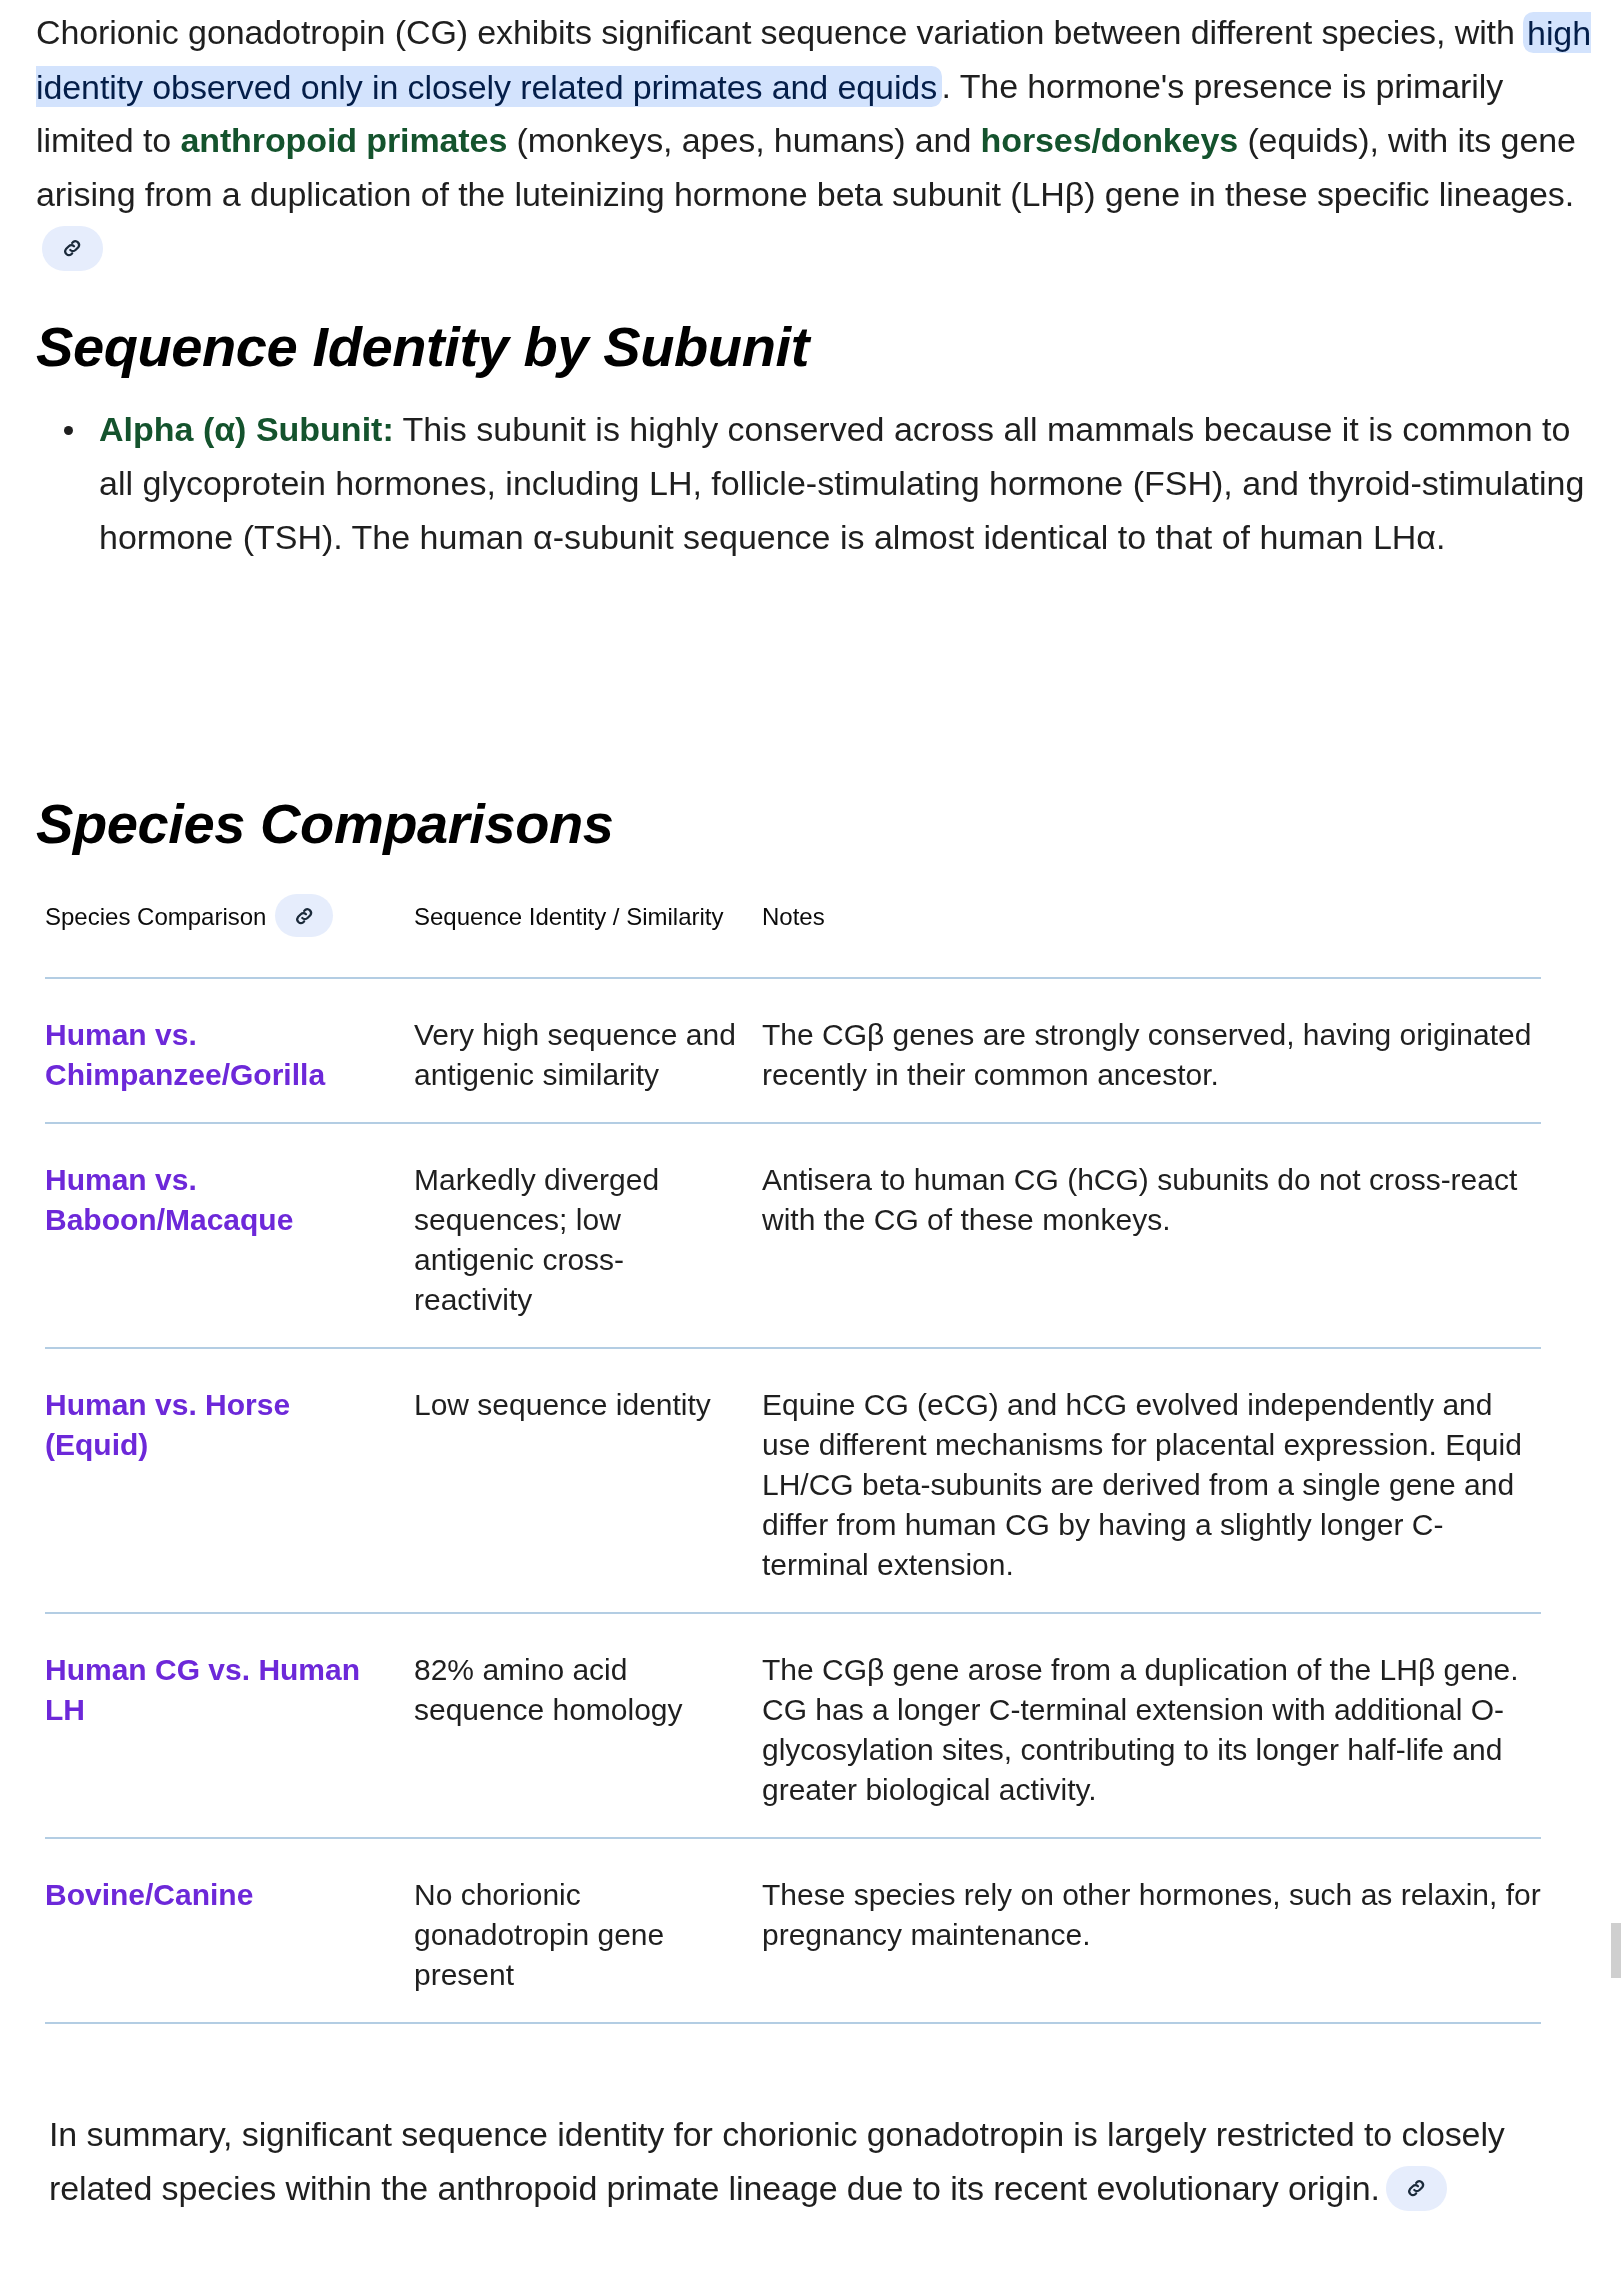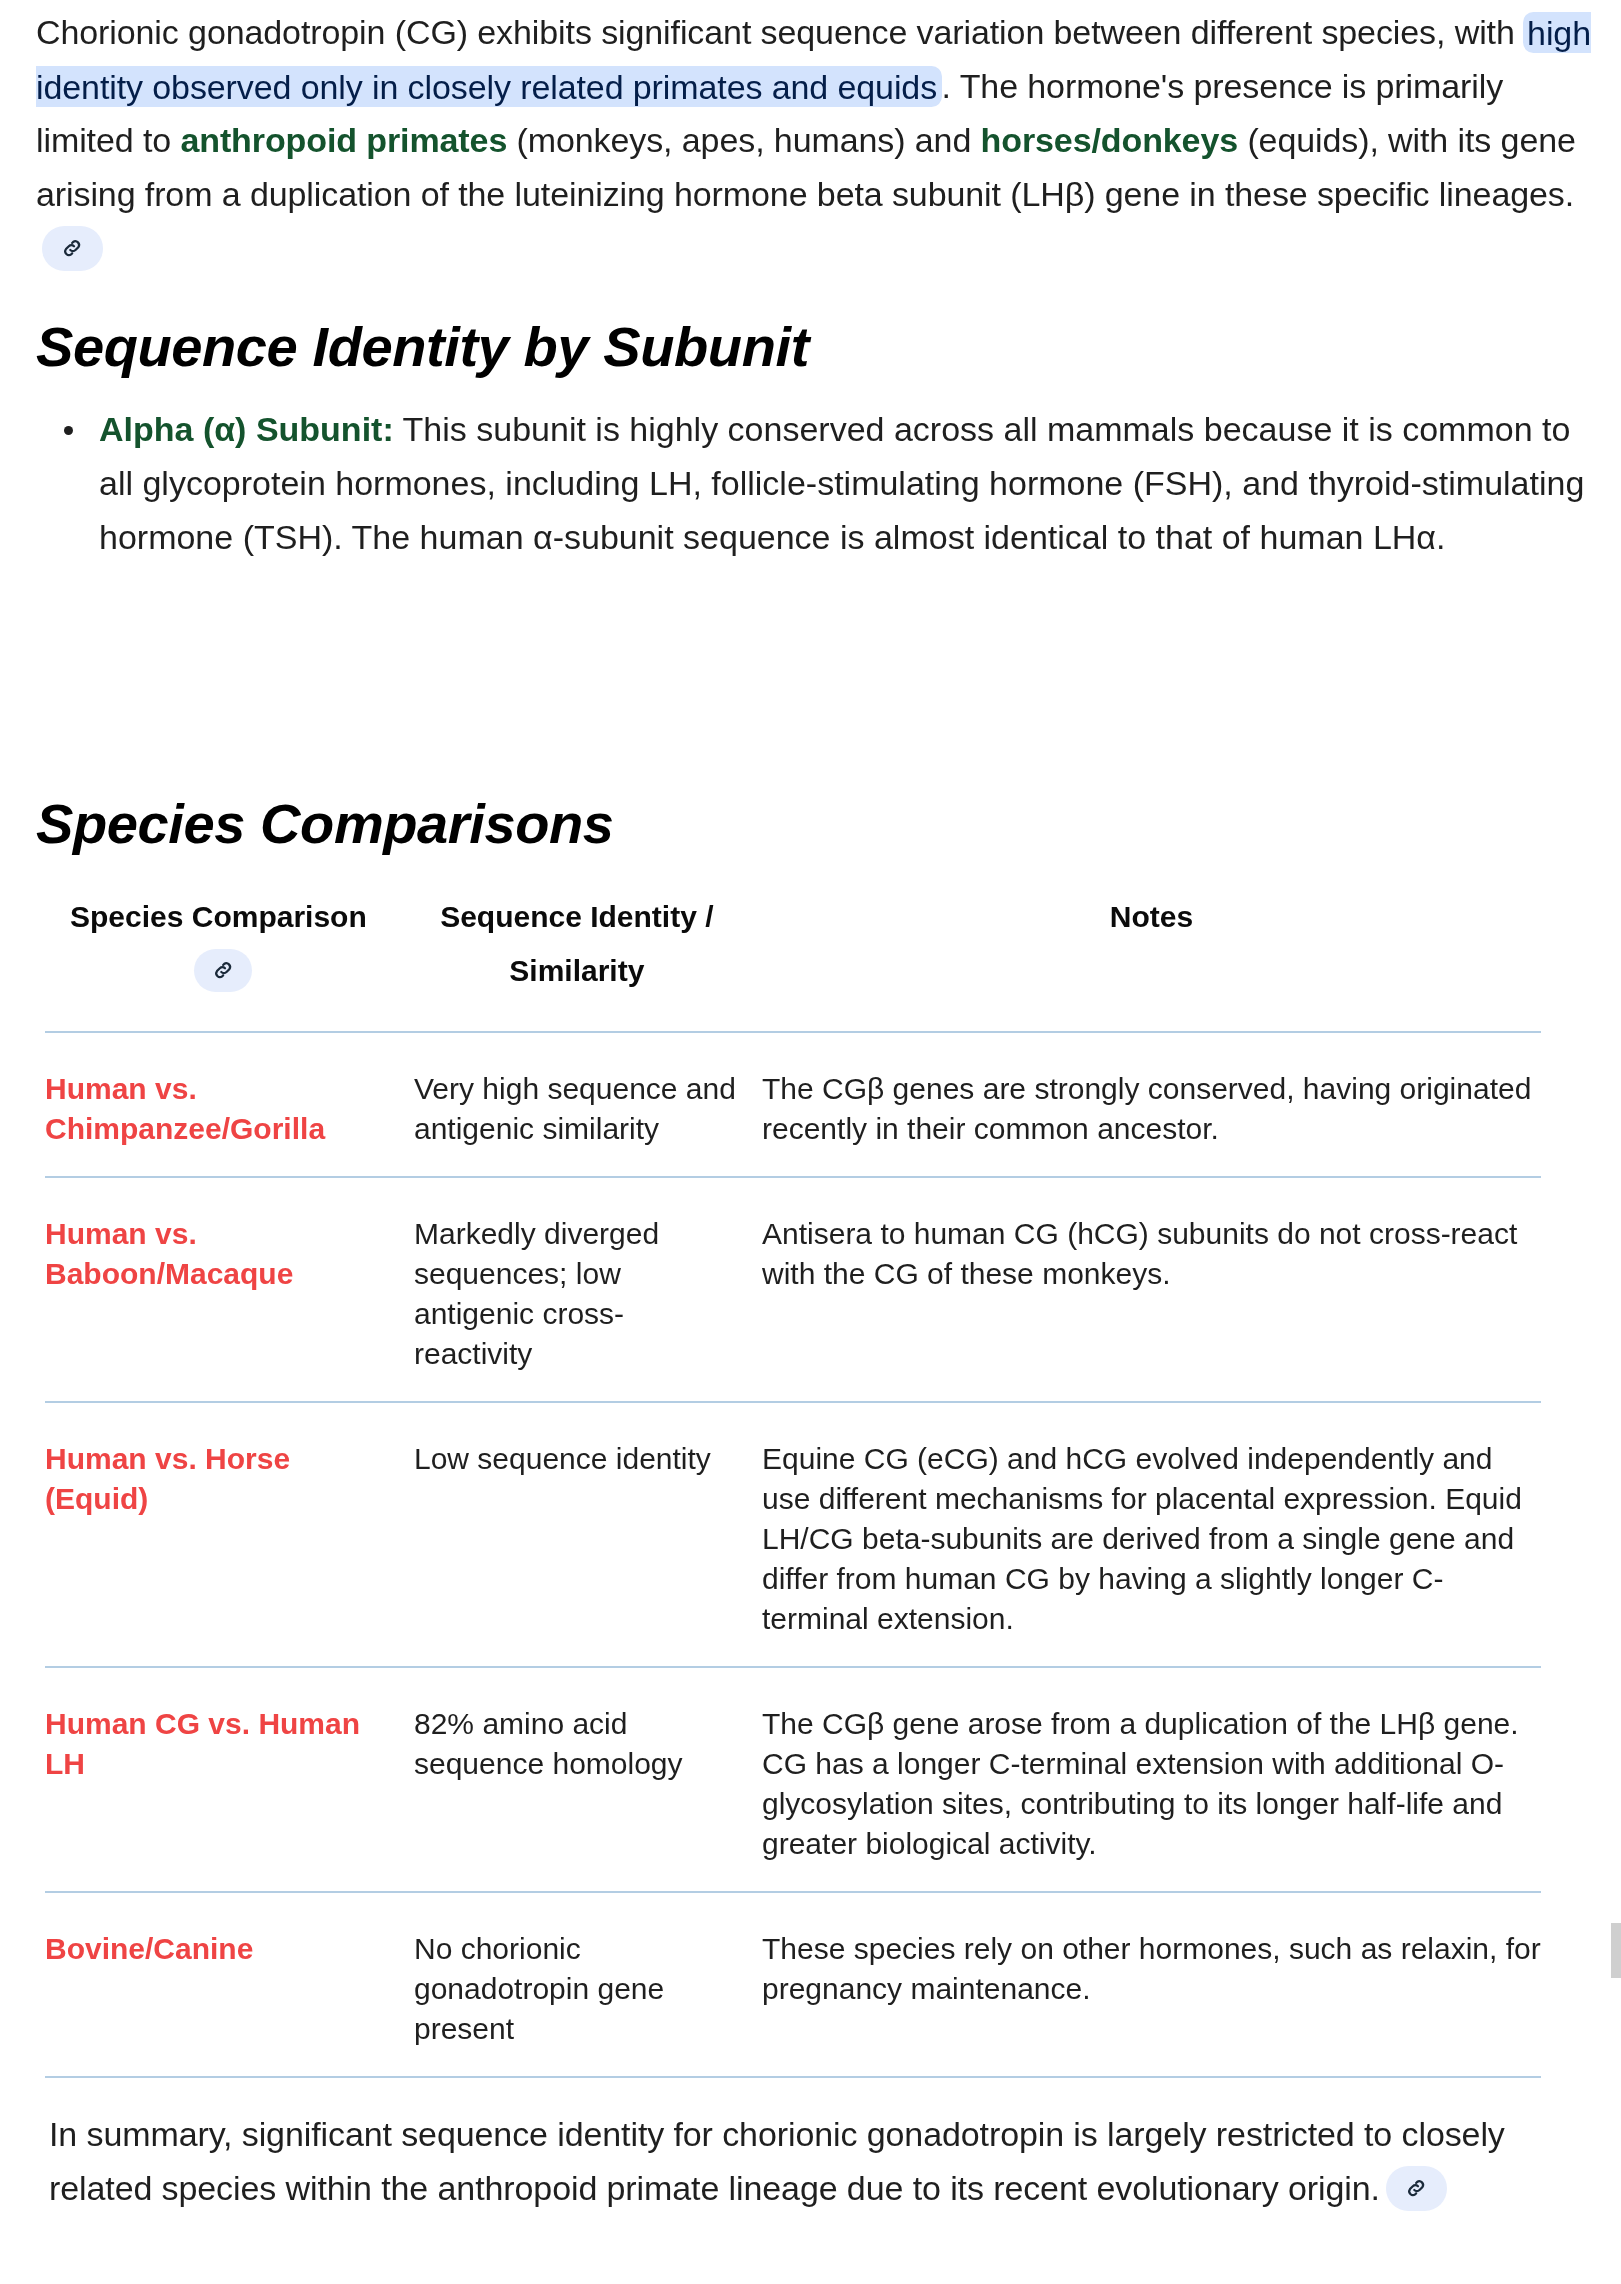--- a/index.html
+++ b/index.html
@@ -32,29 +32,29 @@
   .h-species { top: 797px; left: 0; }
   ul.bullets { position: absolute; top: 402px; left: 0; width: 1564px; margin: 0; padding: 0; list-style: none; }
   ul.bullets li { position: relative; padding-left: 63px; font-size: 34px; line-height: 54px; margin-bottom: 27px; }
   ul.bullets li::before {
     content: ""; position: absolute; left: 28px; top: 24px; width: 9px; height: 9px;
     border-radius: 50%; background: #1f1f1f;
   }
   .table-wrap { position: absolute; top: 890px; left: 45px; width: 1496px; }
   table { border-collapse: collapse; width: 100%; table-layout: fixed; }
   th {
-    text-align: center; vertical-align: top; font-size: 30px; line-height: 54px;
-    font-weight: 700; color: #0b0b0b; padding: 0 0 33px 0;
+    text-align: left; vertical-align: top; font-size: 24px; line-height: 54px;
+    font-weight: 400; color: #0b0b0b; padding: 0 0 33px 0;
     border-bottom: 2.2px solid #b3cde3;
   }
   td {
     vertical-align: top; font-size: 30px; line-height: 40px; padding: 36px 0 27px 0;
     border-bottom: 2.2px solid #b3cde3;
   }
-  td.c1 { font-weight: 700; color: #ef4444; }
+  td.c1 { font-weight: 700; color: #6d28d9; }
   col.col1 { width: 369px; } col.col2 { width: 348px; } col.col3 { width: auto; }
   th.h1c, td.c1 { padding-right: 22.3px; }
   th.h2c, td.c2 { padding-right: 22.3px; }
   .p-summary { position: absolute; top: 2107px; left: 13px; width: 1557px; }
   .scroll-thumb {
     position: absolute; right: 0; top: 1923px; width: 10.4px; height: 55px; background: #cfcfcf;
   }
 </style>
 </head>
 <body>

